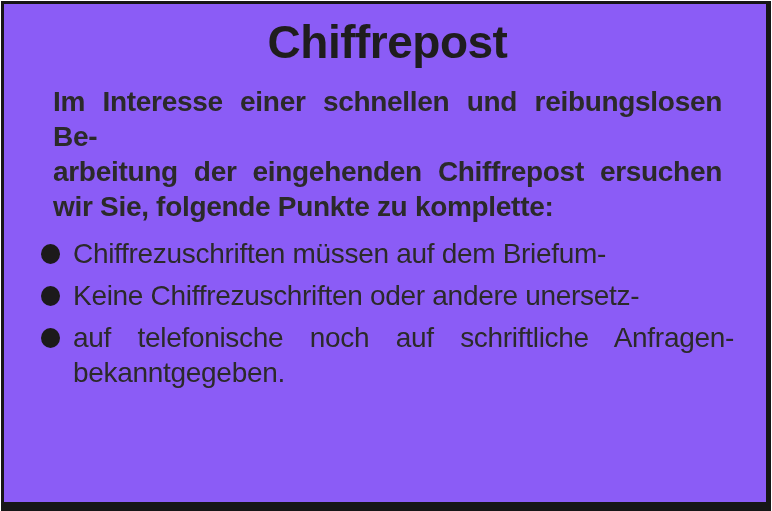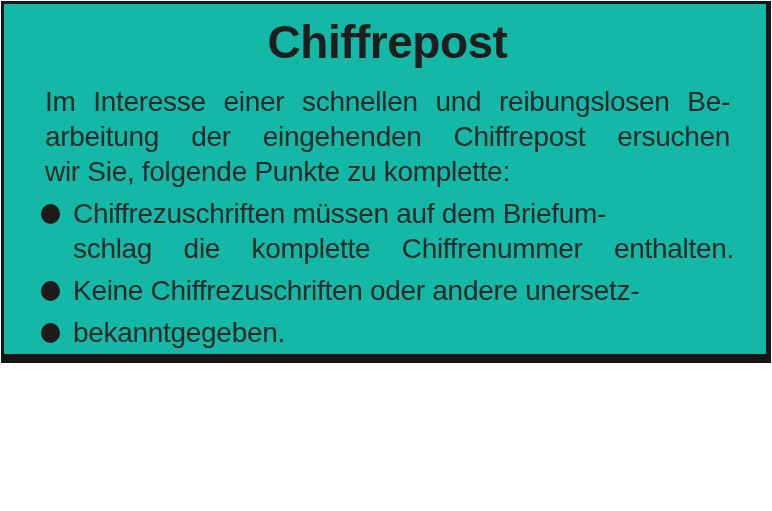--- a/index.html
+++ b/index.html
@@ -7,23 +7,23 @@
     padding: 0;
     background: #ffffff;
     width: 772px;
     height: 511px;
     overflow: hidden;
   }
   .notice-box {
     box-sizing: border-box;
     position: relative;
     width: 770px;
-    height: 362px;
+    height: 510px;
     margin: 1px 0 0 1px;
-    background: #14b8a6;
+    background: #8b5cf6;
     border-style: solid;
     border-color: #161616;
     border-width: 3px 5px 9px 3px;
     padding: 12px 32px 6px 37px;
     overflow: hidden;
     font-family: "Liberation Sans", "DejaVu Sans", sans-serif;
     color: #2b2a2a;
   }
   .notice-title {
     margin: 0 0 16px 0;
@@ -32,21 +32,21 @@
     line-height: 52px;
     font-weight: 700;
     color: #1f1d1e;
     letter-spacing: -0.5px;
   }
   .body-text {
     font-size: 28px;
     line-height: 35px;
     letter-spacing: -0.3px;
   }
-  .intro-paragraph { margin: 4px; }
+  .intro-paragraph { margin: 12px; font-weight: bold; }
   .tline { white-space: nowrap; }
   .tline.just {
     white-space: normal;
     text-align: justify;
     text-align-last: justify;
   }
   .bullet-item {
     display: flex;
     margin-top: 7px;
     gap: 8px;
@@ -78,37 +78,37 @@
       <span class="tline just" style="display:block">arbeitung der eingehenden Chiffrepost ersuchen</span>
       <span class="tline" style="display:block">wir Sie, folgende Punkte zu komplette:</span>
     </p>
 
     <div class="bullet-item">
       <span class="bullet-marker">
           <span class="bullet-dot"></span>
         </span>
       <div class="bullet-text">
         <span class="tline" style="display:block">Chiffrezuschriften müssen auf dem Briefum-</span>
-        <span class="tline just" style="display:block">schlag die komplette Chiffrenummer enthalten.</span>
       </div>
     </div>
 
 
     <div class="bullet-item">
       <span class="bullet-marker">
           <span class="bullet-dot"></span>
         </span>
       <div class="bullet-text">
         <span class="tline" style="display:block">Keine Chiffrezuschriften oder andere unersetz-</span>
       </div>
     </div>
 
     <div class="bullet-item">
       <span class="bullet-marker">
           <span class="bullet-dot"></span>
         </span>
       <div class="bullet-text">
+        <span class="tline just" style="display:block">auf telefonische noch auf schriftliche Anfragen-</span>
         <span class="tline" style="display:block">bekanntgegeben.</span>
       </div>
     </div>
 
   </div>
 </div>
 
 </body></html>

